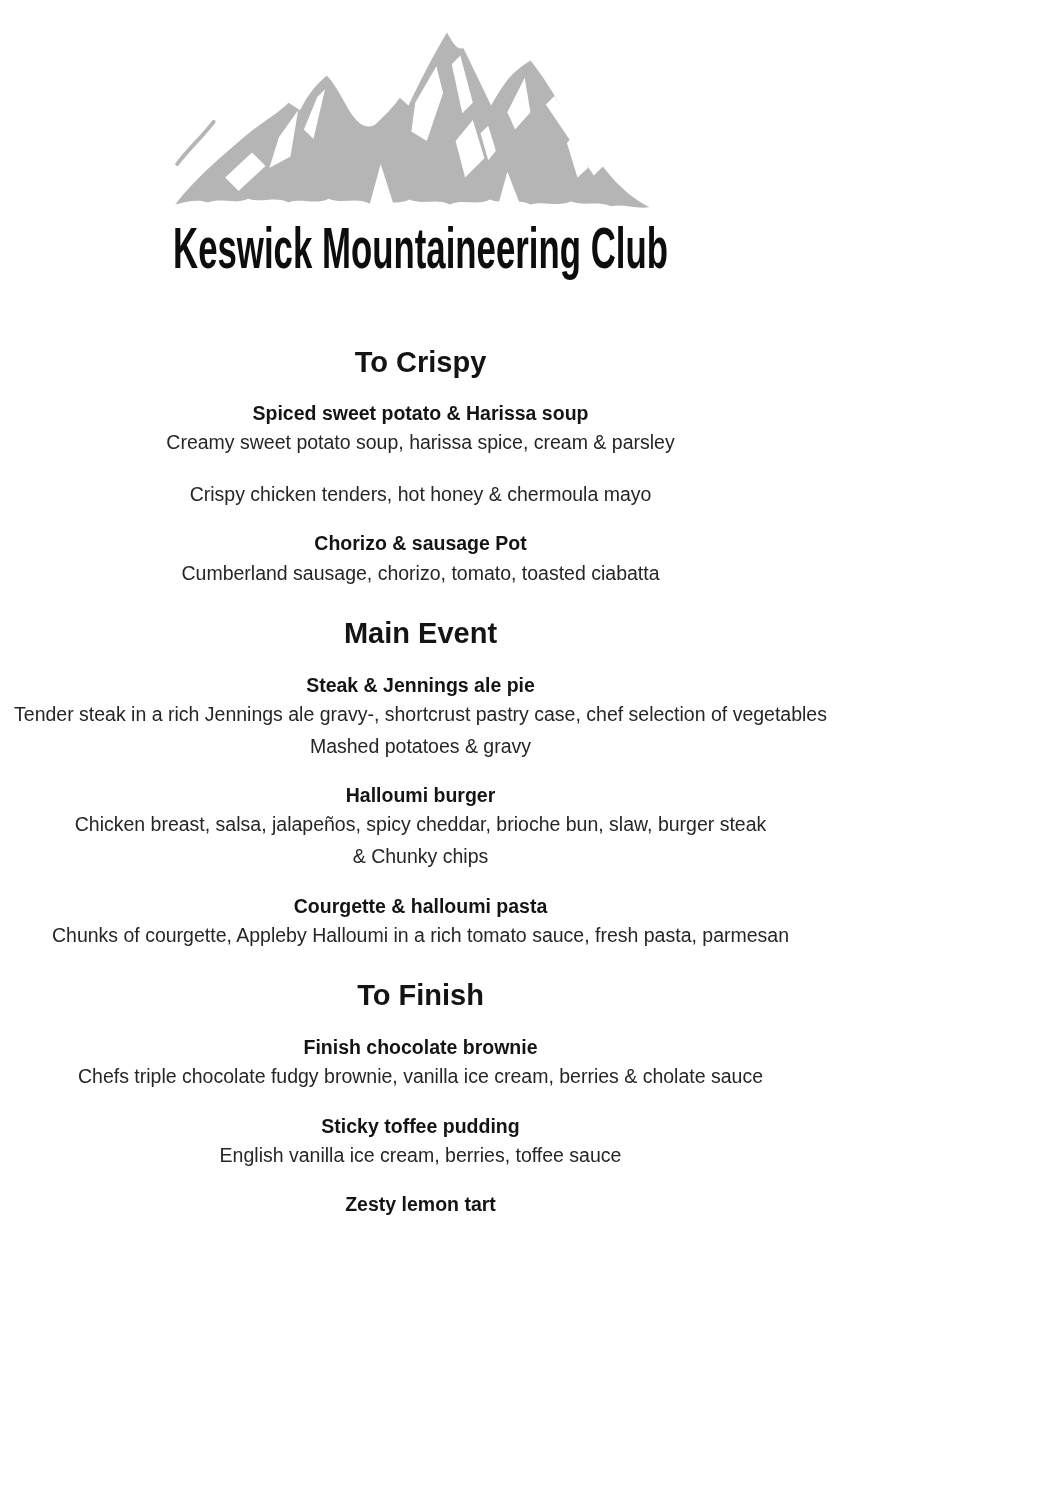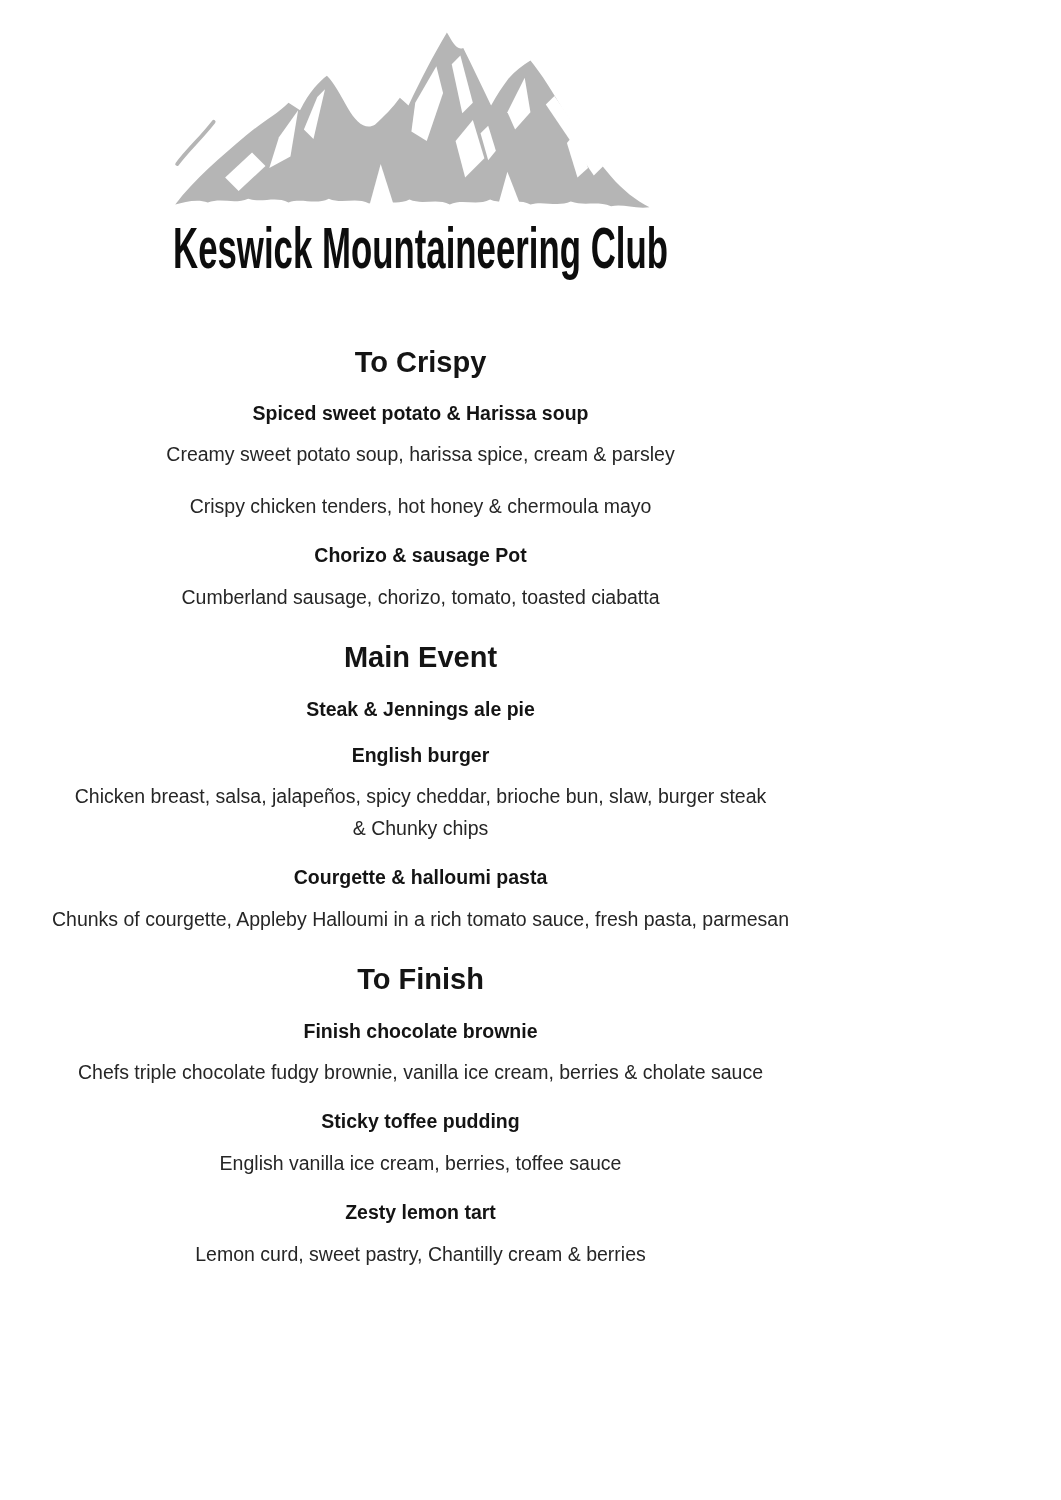--- a/index.html
+++ b/index.html
@@ -33,21 +33,21 @@
     color:#141414;
   }
   .item{margin-top:20px;}
   .section--spaced .item:first-child{margin-top:36px;}
   .item-name{
     font-size:19.5px;
     font-weight:700;
     line-height:1.35;
     color:#141414;
   }
-  .item-desc{margin-top:13px;}
+  .item-desc{margin-top:1px;}
   .item-desc .desc-line{
     font-size:19.5px;
     font-weight:400;
     line-height:1.62;
     color:#262626;
   }
 </style>
 </head>
 <body>
 
@@ -130,24 +130,28 @@
         <div class="desc-line">Cumberland sausage, chorizo, tomato, toasted ciabatta</div>
       </div>
     </div>
   </div>
 
   <div class="section section--spaced">
     <h2 class="section-heading">Main Event</h2>
 
     <div class="item">
       <div class="item-name">Steak &amp; Jennings ale pie</div>
+      <div class="item-desc">
+        <div class="desc-line">Tender steak in a rich Jennings ale gravy-, shortcrust pastry case, chef selection of vegetables</div>
+        <div class="desc-line">Mashed potatoes &amp; gravy</div>
+      </div>
     </div>
 
     <div class="item">
-      <div class="item-name">English burger</div>
+      <div class="item-name">Halloumi burger</div>
       <div class="item-desc">
         <div class="desc-line">Chicken breast, salsa, jalapeños, spicy cheddar, brioche bun, slaw, burger steak</div>
         <div class="desc-line">&amp; Chunky chips</div>
       </div>
     </div>
 
     <div class="item">
       <div class="item-name">Courgette &amp; halloumi pasta</div>
       <div class="item-desc">
         <div class="desc-line">Chunks of courgette, Appleby Halloumi in a rich tomato sauce, fresh pasta, parmesan</div>
@@ -167,19 +171,16 @@
 
     <div class="item">
       <div class="item-name">Sticky toffee pudding</div>
       <div class="item-desc">
         <div class="desc-line">English vanilla ice cream, berries, toffee sauce</div>
       </div>
     </div>
 
     <div class="item">
       <div class="item-name">Zesty lemon tart</div>
-      <div class="item-desc">
-        <div class="desc-line">Lemon curd, sweet pastry, Chantilly cream &amp; berries</div>
-      </div>
     </div>
   </div>
 
 </div>
 
 </body></html>

